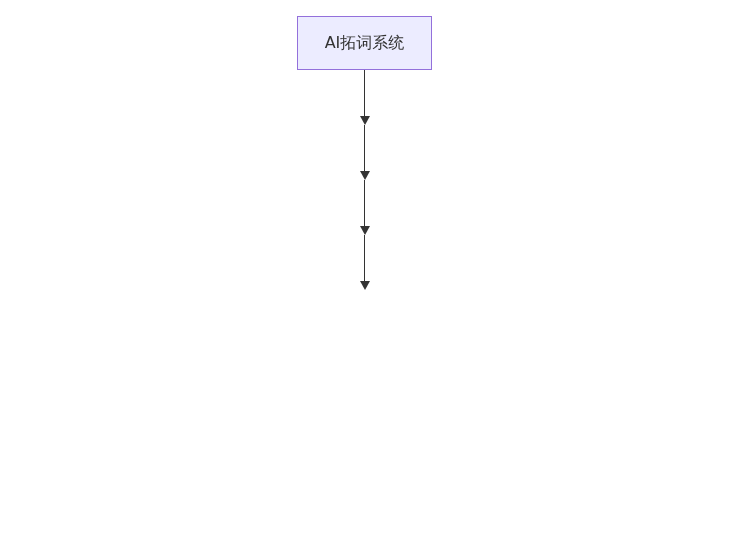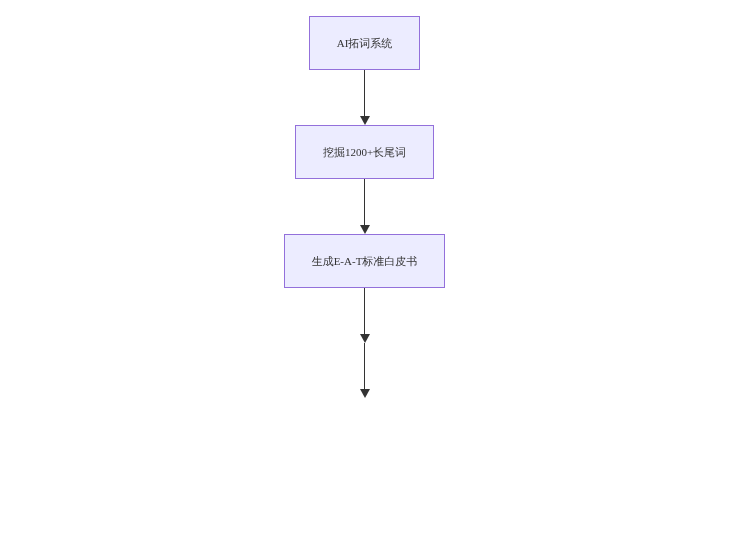--- a/index.html
+++ b/index.html
@@ -25,25 +25,24 @@
   .node {
     background: #ECECFF;
     border: 1px solid #9370DB;
     color: #333333;
     min-height: 54px;
     box-sizing: border-box;
     display: flex;
     align-items: center;
     justify-content: center;
     padding: 0 27px;
-    font-size: 11px;
+    font-size: 16px;
     line-height: 1;
     white-space: nowrap;
     flex: 0 0 auto;
-    font-family: Liberation Serif, serif;
   }
   .arrow {
     display: flex;
     flex-direction: column;
     align-items: center;
     height: 55px;
     flex: 0 0 auto;
   }
   .arrow-line {
     width: 1.5px;
@@ -66,32 +65,26 @@
 
   <div class="node">
     <span>AI拓词系统</span>
   </div>
 
   <div class="arrow">
     <div class="arrow-line"></div>
     <div class="arrow-head"></div>
   </div>
 
-  <div class="node">
-    <span>挖掘1200+长尾词</span>
-  </div>
 
   <div class="arrow">
     <div class="arrow-line"></div>
     <div class="arrow-head"></div>
   </div>
 
-  <div class="node">
-    <span>生成E-A-T标准白皮书</span>
-  </div>
 
   <div class="arrow">
     <div class="arrow-line"></div>
     <div class="arrow-head"></div>
   </div>
 
 
   <div class="arrow">
     <div class="arrow-line"></div>
     <div class="arrow-head"></div>

